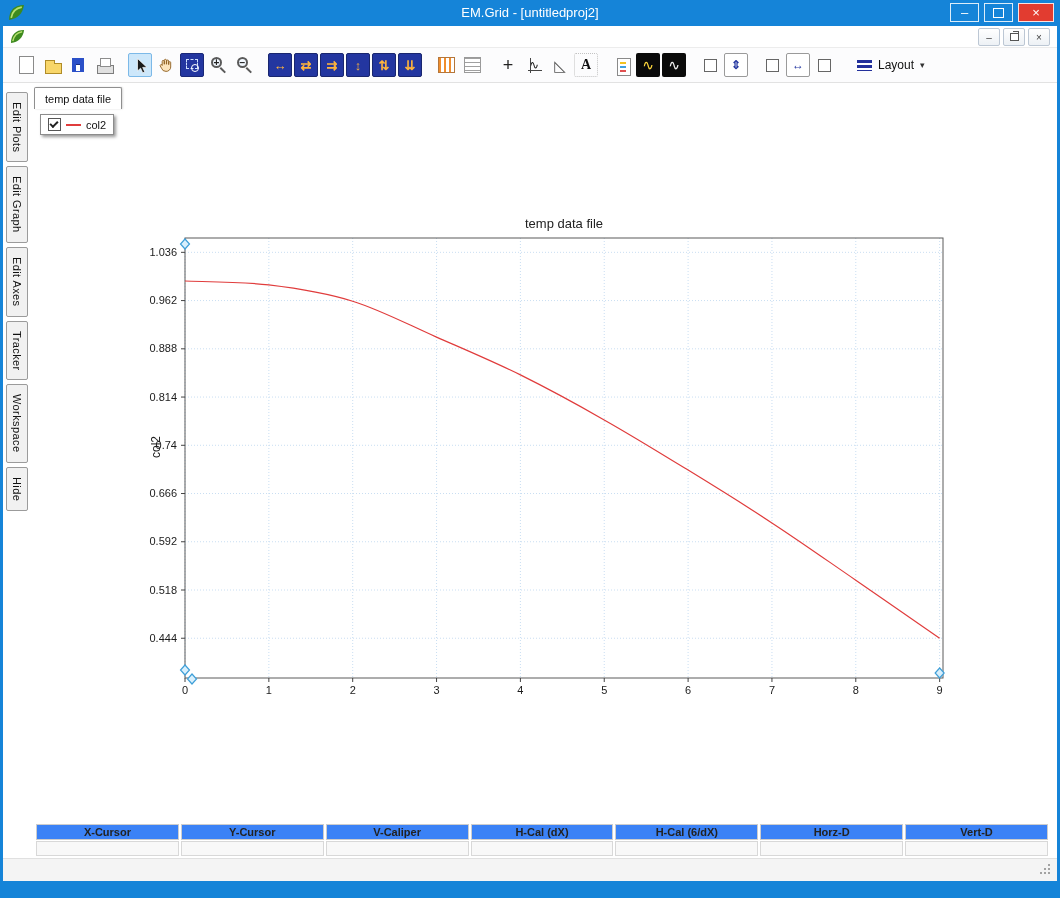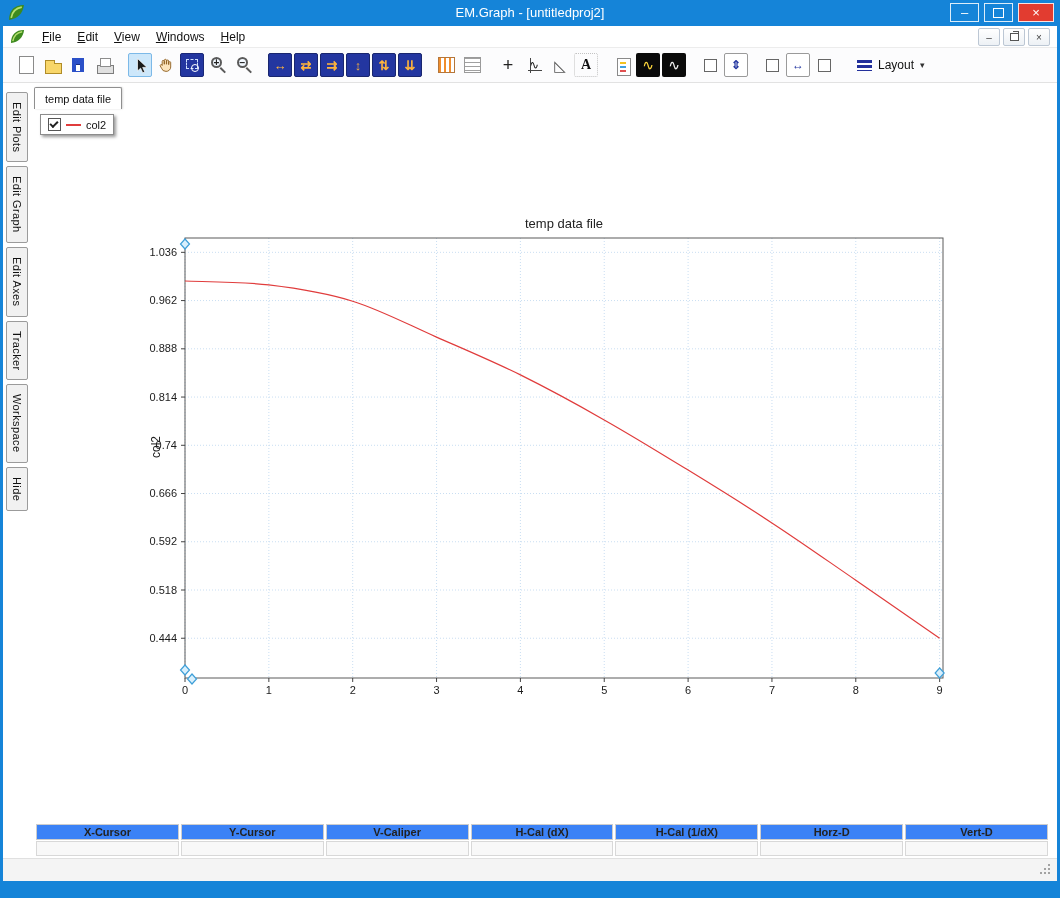--- a/index.html
+++ b/index.html
@@ -97,44 +97,37 @@
 
 <div class="client"></div>
 
 <div class="titlebar">
   <span class="app-icon">
     <svg width="17" height="17" viewBox="0 0 16 16">
         <path d="M1 15 C1 6 6 1 15 1 C14 9 9 14 1 15 Z" fill="#3d8a1e"></path>
         <path d="M3 13 C4 7 7 4 13 3" stroke="#b6e06e" stroke-width="1.6" fill="none"></path>
       </svg>
   </span>
-  <div class="title-text">EM.Graph - [untitledproj2]</div>
+  <div class="title-text">EM.Grid - [untitledproj2]</div>
   <div class="win-btns">
     <span class="win-btn">–</span>
     <span class="win-btn">
         <span class="maxbox"></span>
       </span>
     <span class="win-btn close">×</span>
   </div>
 </div>
 
 <div class="menubar">
   <span class="menu-appicon">
     <svg width="15" height="15" viewBox="0 0 16 16">
         <path d="M1 15 C1 6 6 1 15 1 C14 9 9 14 1 15 Z" fill="#3d8a1e"></path>
         <path d="M3 13 C4 7 7 4 13 3" stroke="#b6e06e" stroke-width="1.6" fill="none"></path>
       </svg>
   </span>
-  <span id="menu-items">
-      <span class="menu-item"><u>F</u>ile</span>
-      <span class="menu-item"><u>E</u>dit</span>
-      <span class="menu-item"><u>V</u>iew</span>
-      <span class="menu-item"><u>W</u>indows</span>
-      <span class="menu-item"><u>H</u>elp</span>
-    </span>
 </div>
 <div class="mdi-btns">
   <span class="mdi-btn">–</span>
   <span class="mdi-btn">
       <span class="restore-ic"></span>
     </span>
   <span class="mdi-btn">×</span>
 </div>
 
 <div class="toolbar" id="toolbar-items">
@@ -310,21 +303,21 @@
     <path d="M45,453 L49.5,458 L45,463 L40.5,458 Z" fill="#d8effc" stroke="#3f9fd8" stroke-width="1.2"></path>
     <path d="M52,462 L56.5,467 L52,472 L47.5,467 Z" fill="#d8effc" stroke="#3f9fd8" stroke-width="1.2"></path>
     <path d="M799.6460176991151,456 L804.1460176991151,461 L799.6460176991151,466 L795.1460176991151,461 Z" fill="#d8effc" stroke="#3f9fd8" stroke-width="1.2"></path>
   </svg>
 
 <div class="statusbar-head" id="status-head">
     <span class="sh">X-Cursor</span>
     <span class="sh">Y-Cursor</span>
     <span class="sh">V-Caliper</span>
     <span class="sh">H-Cal (dX)</span>
-    <span class="sh">H-Cal (1/dX)</span>
+    <span class="sh">H-Cal (6/dX)</span>
     <span class="sh">Horz-D</span>
     <span class="sh">Vert-D</span>
   </div>
 <div class="statusbar-vals" id="status-vals">
     <span class="sv"></span>
     <span class="sv"></span>
     <span class="sv"></span>
     <span class="sv"></span>
     <span class="sv"></span>
     <span class="sv"></span>

